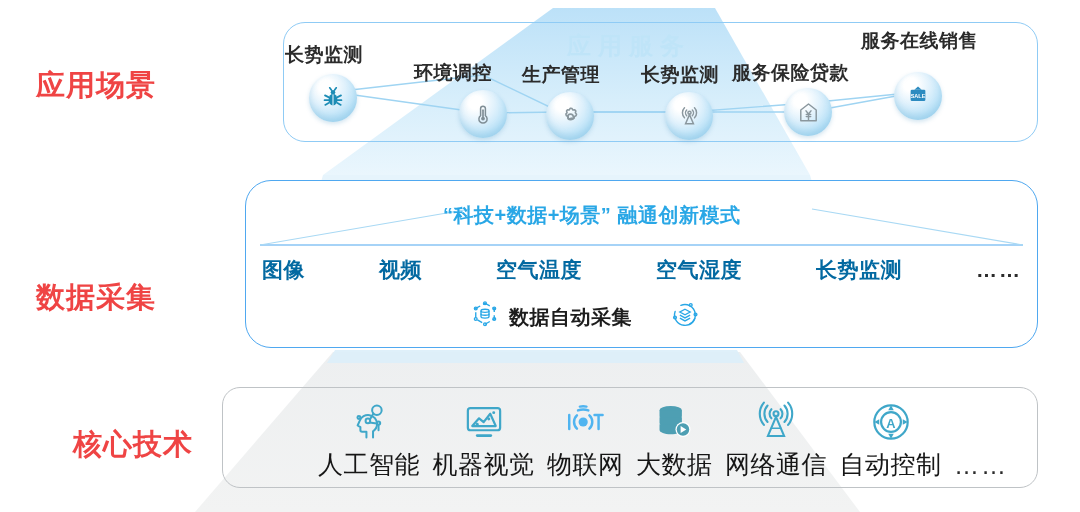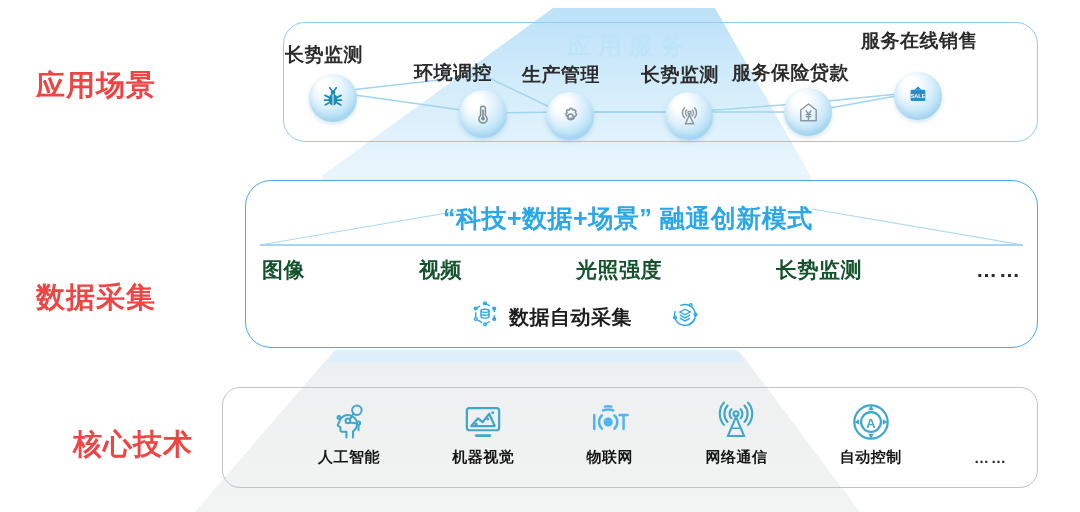--- a/index.html
+++ b/index.html
@@ -54,49 +54,49 @@
 
   .app-service-title{
     position:absolute;left:567px;top:30px;
     font-size:24px;font-weight:bold;color:#BFE4F8;
     letter-spacing:7px;white-space:nowrap;
   }
 
   
   .data-headline{
     position:absolute;left:443px;top:202px;white-space:nowrap;
-    font-size:25px;font-weight:bold;color:#29A7E6;letter-spacing:.5px;
+    font-size:20px;font-weight:bold;color:#29A7E6;letter-spacing:.5px;
   }
   .data-items{
     position:absolute;left:262px;top:256px;width:760px;
     display:flex;align-items:baseline;justify-content:space-between;
   }
   .data-item{
-    font-size:21px;font-weight:bold;color:#14532d;white-space:nowrap;letter-spacing:.5px;
+    font-size:21px;font-weight:bold;color:#0369a1;white-space:nowrap;letter-spacing:.5px;
   }
   .data-item.ellipsis{color:#2b2b2b;letter-spacing:2px;}
 
   .data-sub{
     position:absolute;left:470px;top:300px;
     display:flex;align-items:center;gap:24px;
   }
   .data-sub .sub-group{display:flex;align-items:center;gap:9px;}
   .data-sub .sub-text{
     font-size:20px;font-weight:bold;color:#1d1d1d;white-space:nowrap;letter-spacing:.5px;
   }
 
   
   .tech-items{
     position:absolute;left:318px;top:398px;width:690px;
     display:flex;align-items:flex-end;justify-content:space-between;
   }
   .tech-item{display:flex;flex-direction:column;align-items:center;gap:4px;}
   .tech-icon{height:46px;display:flex;align-items:flex-end;justify-content:center;}
   .tech-label{
-    font-size:15px;font-weight:bold;color:#161616;white-space:nowrap;letter-spacing:.5px;
+    font-size:25px;font-weight:normal;color:#161616;white-space:nowrap;letter-spacing:.5px;
   }
   .tech-label.ellipsis{letter-spacing:2px;color:#2b2b2b;padding-bottom:1px;}
 </style>
 </head>
 <body>
 
 <div id="stage">
 
   <svg class="funnel" viewBox="0 0 1080 512">
     <defs>
@@ -212,21 +212,22 @@
     <path d="M1023,245 L812,209" stroke="#A9D9F4" stroke-width="1.1" fill="none"></path>
   </svg>
 
   <div class="data-headline">
     <span>“科技+数据+场景” 融通创新模式</span>
   </div>
 
   <div class="data-items">
     <span class="data-item">图像</span>
     <span class="data-item">视频</span>
-    <span class="data-item">光照强度</span>
+    <span class="data-item">空气温度</span>
+    <span class="data-item">空气湿度</span>
     <span class="data-item">长势监测</span>
     <span class="data-item ellipsis">……</span>
   </div>
 
   <div class="data-sub">
     <div class="sub-group">
       <span>
         <svg width="30" height="30" viewBox="0 0 24 24" fill="none" stroke="#29A7E6" stroke-width="1.1">
           <path d="M12 2.6 19.4 6.8v8.4L12 19.4 4.6 15.2V6.8z" stroke-dasharray="4.4 2.6"></path>
           <circle cx="12" cy="2.6" r="1.1"></circle>
@@ -296,20 +297,36 @@
           <circle cx="11" cy="12" r="2.5" fill="#4FB4F0" stroke="none"></circle>
           <path d="M7.6 15.6a4.9 4.9 0 0 1 0-7.2M14.4 15.6a4.9 4.9 0 0 0 0-7.2"></path>
           <path d="M8.2 5.7a8.2 8.2 0 0 1 5.6 0"></path>
           <path d="M9.2 3.6a10.6 10.6 0 0 1 3.6 0"></path>
           <path d="M17.2 8.2h4.4M19.4 8.2v7.6"></path>
         </svg>
       </div>
       <div class="tech-label">物联网</div>
     </div>
 
+    <div class="tech-item">
+      <div class="tech-icon">
+        <svg width="44" height="44" viewBox="0 0 24 24" fill="none">
+          <g fill="#4E9FB3">
+            <ellipse cx="10.2" cy="5.6" rx="6.1" ry="2.3"></ellipse>
+            <path d="M4.1 5.6v3.2c0 1.27 2.73 2.3 6.1 2.3s6.1-1.03 6.1-2.3V5.6z"></path>
+            <path d="M4.1 9.4v3.2c0 1.27 2.73 2.3 6.1 2.3s6.1-1.03 6.1-2.3V9.4z"></path>
+            <path d="M4.1 13.2v3.2c0 1.27 2.73 2.3 6.1 2.3s6.1-1.03 6.1-2.3v-3.2z"></path>
+          </g>
+          <circle cx="16.9" cy="16.1" r="4.1" fill="#ffffff"></circle>
+          <circle cx="16.9" cy="16.1" r="3.4" fill="#4E9FB3"></circle>
+          <path d="M15.6 14.2l3.1 1.9-3.1 1.9z" fill="#ffffff"></path>
+        </svg>
+      </div>
+      <div class="tech-label">大数据</div>
+    </div>
 
     <div class="tech-item">
       <div class="tech-icon">
         <svg width="44" height="44" viewBox="0 0 24 24" fill="none" stroke="#3FA7C9" stroke-width="1.15" stroke-linecap="round">
           <circle cx="12" cy="7.5" r="1.35"></circle>
           <path d="M9.5 5a3.6 3.6 0 0 0 0 5M14.5 5a3.6 3.6 0 0 1 0 5"></path>
           <path d="M7.4 3a6.7 6.7 0 0 0 0 9M16.6 3a6.7 6.7 0 0 1 0 9"></path>
           <path d="M5.4 1.4a9.4 9.4 0 0 0 0 12.2M18.6 1.4a9.4 9.4 0 0 1 0 12.2"></path>
           <path d="M12 9.2 7.6 19.6h8.8z"></path>
           <path d="M9.4 15.4h5.2" stroke-width=".9"></path>

